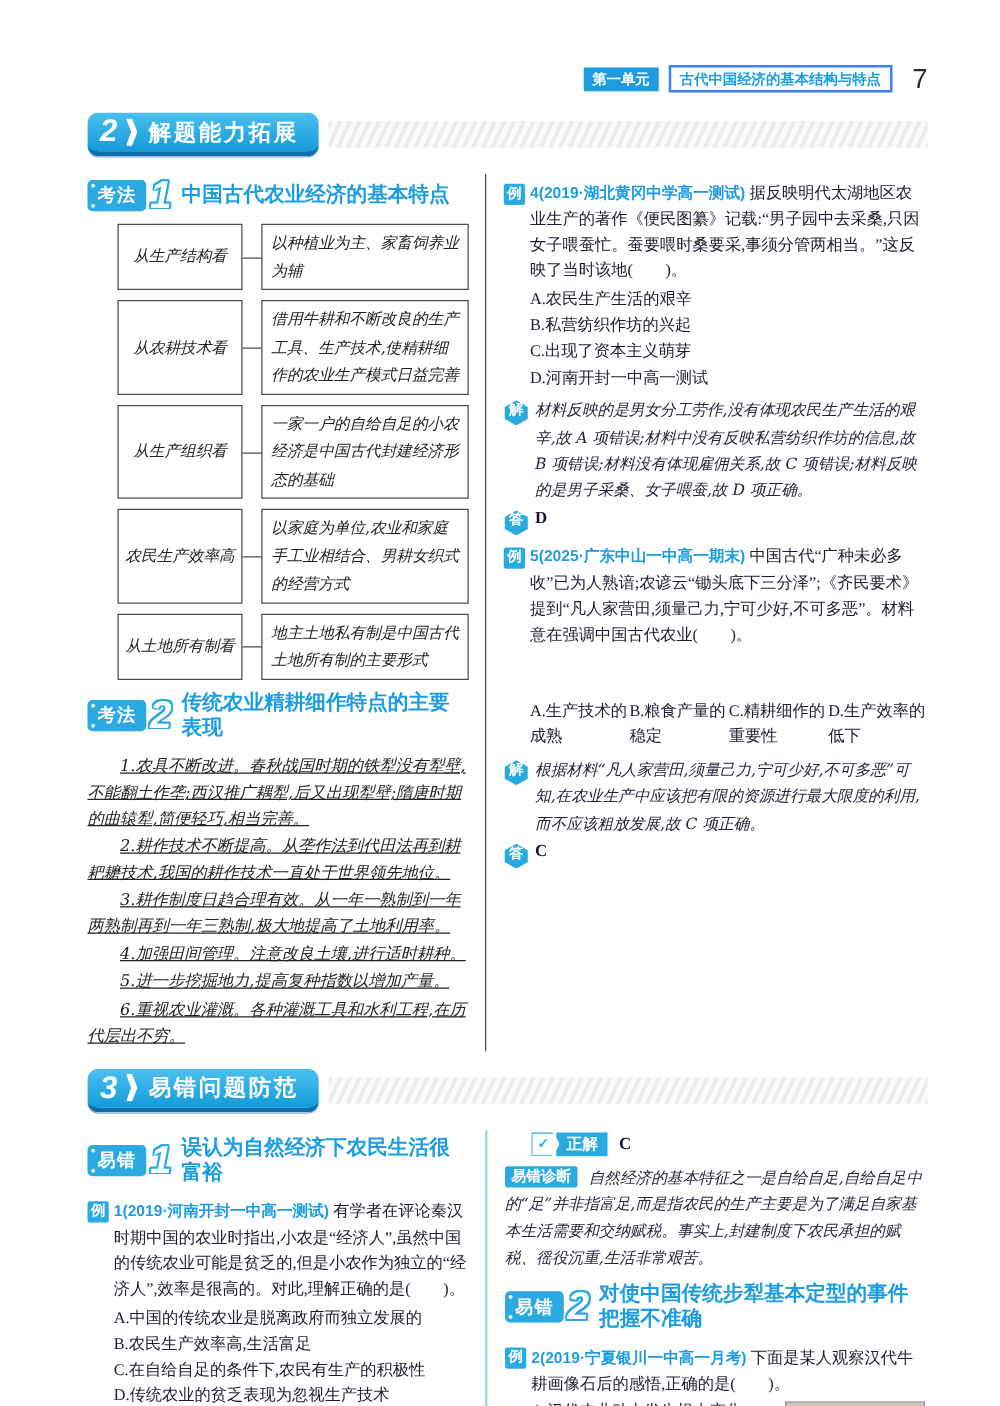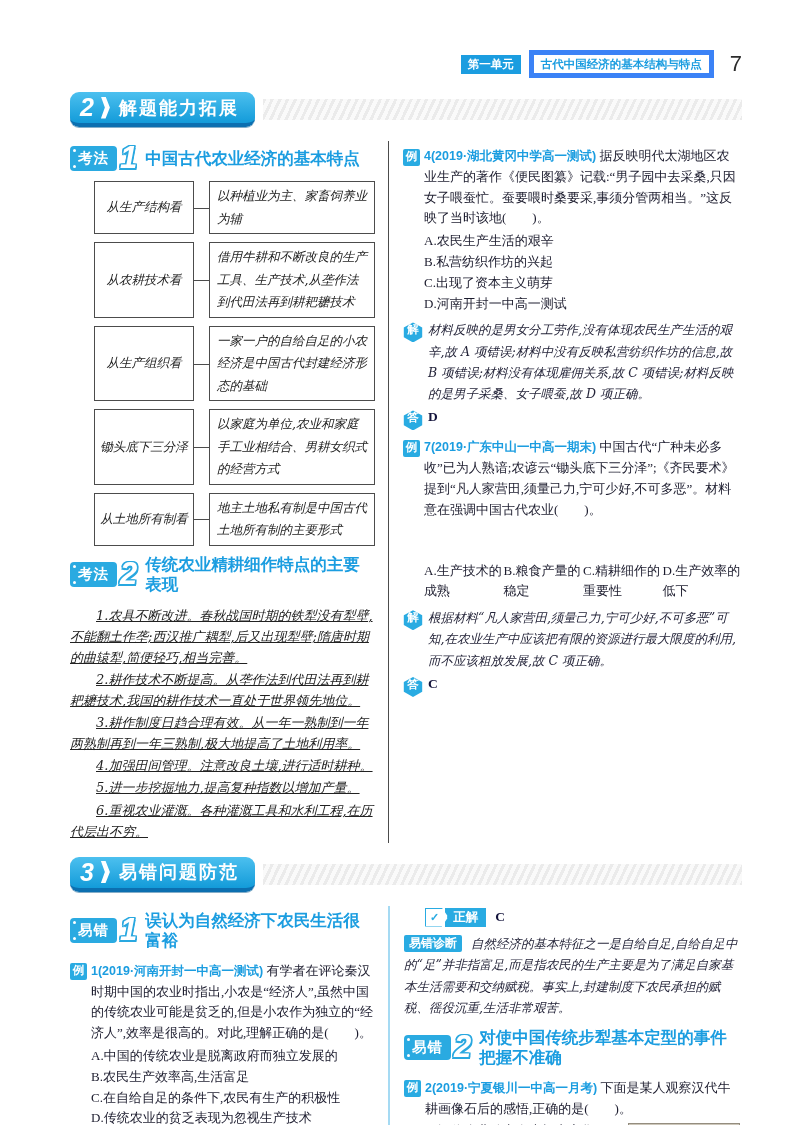--- a/index.html
+++ b/index.html
@@ -2,21 +2,21 @@
 <html><head>
 <meta charset="utf-8">
 <style>
   * { margin:0; padding:0; box-sizing:border-box; }
   body { background:#e9e9e9; font-family:"Liberation Sans", sans-serif; }
   .page { position:relative; width:800px; height:1125px; margin:0 auto; background:#ffffff; padding:50px 58px 20px 70px; overflow:hidden; }
 
   
   .hdr { display:flex; justify-content:flex-end; align-items:center; gap:8px; margin-bottom:14px; }
   .hdr-unit { background:#1b9de0; color:#fff; font-size:11.5px; font-weight:bold; padding:2px 7px; }
-  .hdr-title { border:5px solid #3b82f6; color:#1b9de0; font-size:11.5px; font-weight:bold; padding:1.5px 7px; background:#fff; }
+  .hdr-title { border:2px solid #3b82f6; color:#1b9de0; font-size:11.5px; font-weight:bold; padding:1.5px 7px; background:#fff; }
   .hdr-page { font-size:22px; color:#2b2b2b; margin-left:8px; font-weight:500; }
 
   
   .section-row { display:flex; align-items:center; margin:10px 0 14px; }
   .banner { display:inline-flex; align-items:center; background:linear-gradient(#4cc0ef,#139bd9); border-radius:9px; padding:3px 16px 3px 10px; border-bottom:4px solid #0c6fb0; box-shadow:0 1px 0 rgba(10,93,148,.5); }
   .banner-num { font-size:25px; font-weight:bold; font-style:italic; color:#fff; line-height:1; margin-right:7px; }
   .chev { width:9px; height:22px; background:#fff; clip-path:polygon(0 0,52% 0,100% 50%,52% 100%,0 100%,44% 50%); margin-right:9px; }
   .banner-title { color:#fff; font-size:18px; font-weight:bold; letter-spacing:2px; }
   .hatch { flex:1; height:21px; margin-left:8px; background:repeating-linear-gradient(115deg,#ebebeb 0 3px,#fafafa 3px 7px); }
 
@@ -103,29 +103,29 @@
 
       <div>
         <div class="trow">
           <div class="tlabel">从生产结构看</div>
           <div class="tconn"></div>
           <div class="tcell">以种植业为主、家畜饲养业为辅</div>
         </div>
         <div class="trow">
           <div class="tlabel">从农耕技术看</div>
           <div class="tconn"></div>
-          <div class="tcell">借用牛耕和不断改良的生产工具、生产技术,从垄作法到代田法再到耕耙耱技术</div>
+          <div class="tcell">借用牛耕和不断改良的生产工具、生产技术,使精耕细作的农业生产模式日益完善</div>
         </div>
         <div class="trow">
           <div class="tlabel">从生产组织看</div>
           <div class="tconn"></div>
           <div class="tcell">一家一户的自给自足的小农经济是中国古代封建经济形态的基础</div>
         </div>
         <div class="trow">
-          <div class="tlabel">锄头底下三分泽</div>
+          <div class="tlabel">农民生产效率高</div>
           <div class="tconn"></div>
           <div class="tcell">以家庭为单位,农业和家庭手工业相结合、男耕女织式的经营方式</div>
         </div>
         <div class="trow">
           <div class="tlabel">从土地所有制看</div>
           <div class="tconn"></div>
           <div class="tcell">地主土地私有制是中国古代土地所有制的主要形式</div>
         </div>
       </div>
 
@@ -158,21 +158,21 @@
         <span class="badge-hex">解</span>
         <span>材料反映的是男女分工劳作,没有体现农民生产生活的艰辛,故 A 项错误;材料中没有反映私营纺织作坊的信息,故 B 项错误;材料没有体现雇佣关系,故 C 项错误;材料反映的是男子采桑、女子喂蚕,故 D 项正确。</span>
       </p>
       <p class="ans-row">
         <span class="badge-hex">答</span>
         <span class="ans-letter">D</span>
       </p>
 
       <p class="q">
         <span class="badge-li">例</span>
-        <span class="q-src">7(2019·广东中山一中高一期末)</span>
+        <span class="q-src">5(2025·广东中山一中高一期末)</span>
         <span>中国古代“广种未必多收”已为人熟谙;农谚云“锄头底下三分泽”;《齐民要术》提到“凡人家营田,须量己力,宁可少好,不可多恶”。材料意在强调中国古代农业(　　)。</span>
       </p>
       <div class="opt2">
         <span>A.生产技术的成熟</span>
         <span>B.粮食产量的稳定</span>
         <span>C.精耕细作的重要性</span>
         <span>D.生产效率的低下</span>
       </div>
       <p class="exp">
         <span class="badge-hex">解</span>

